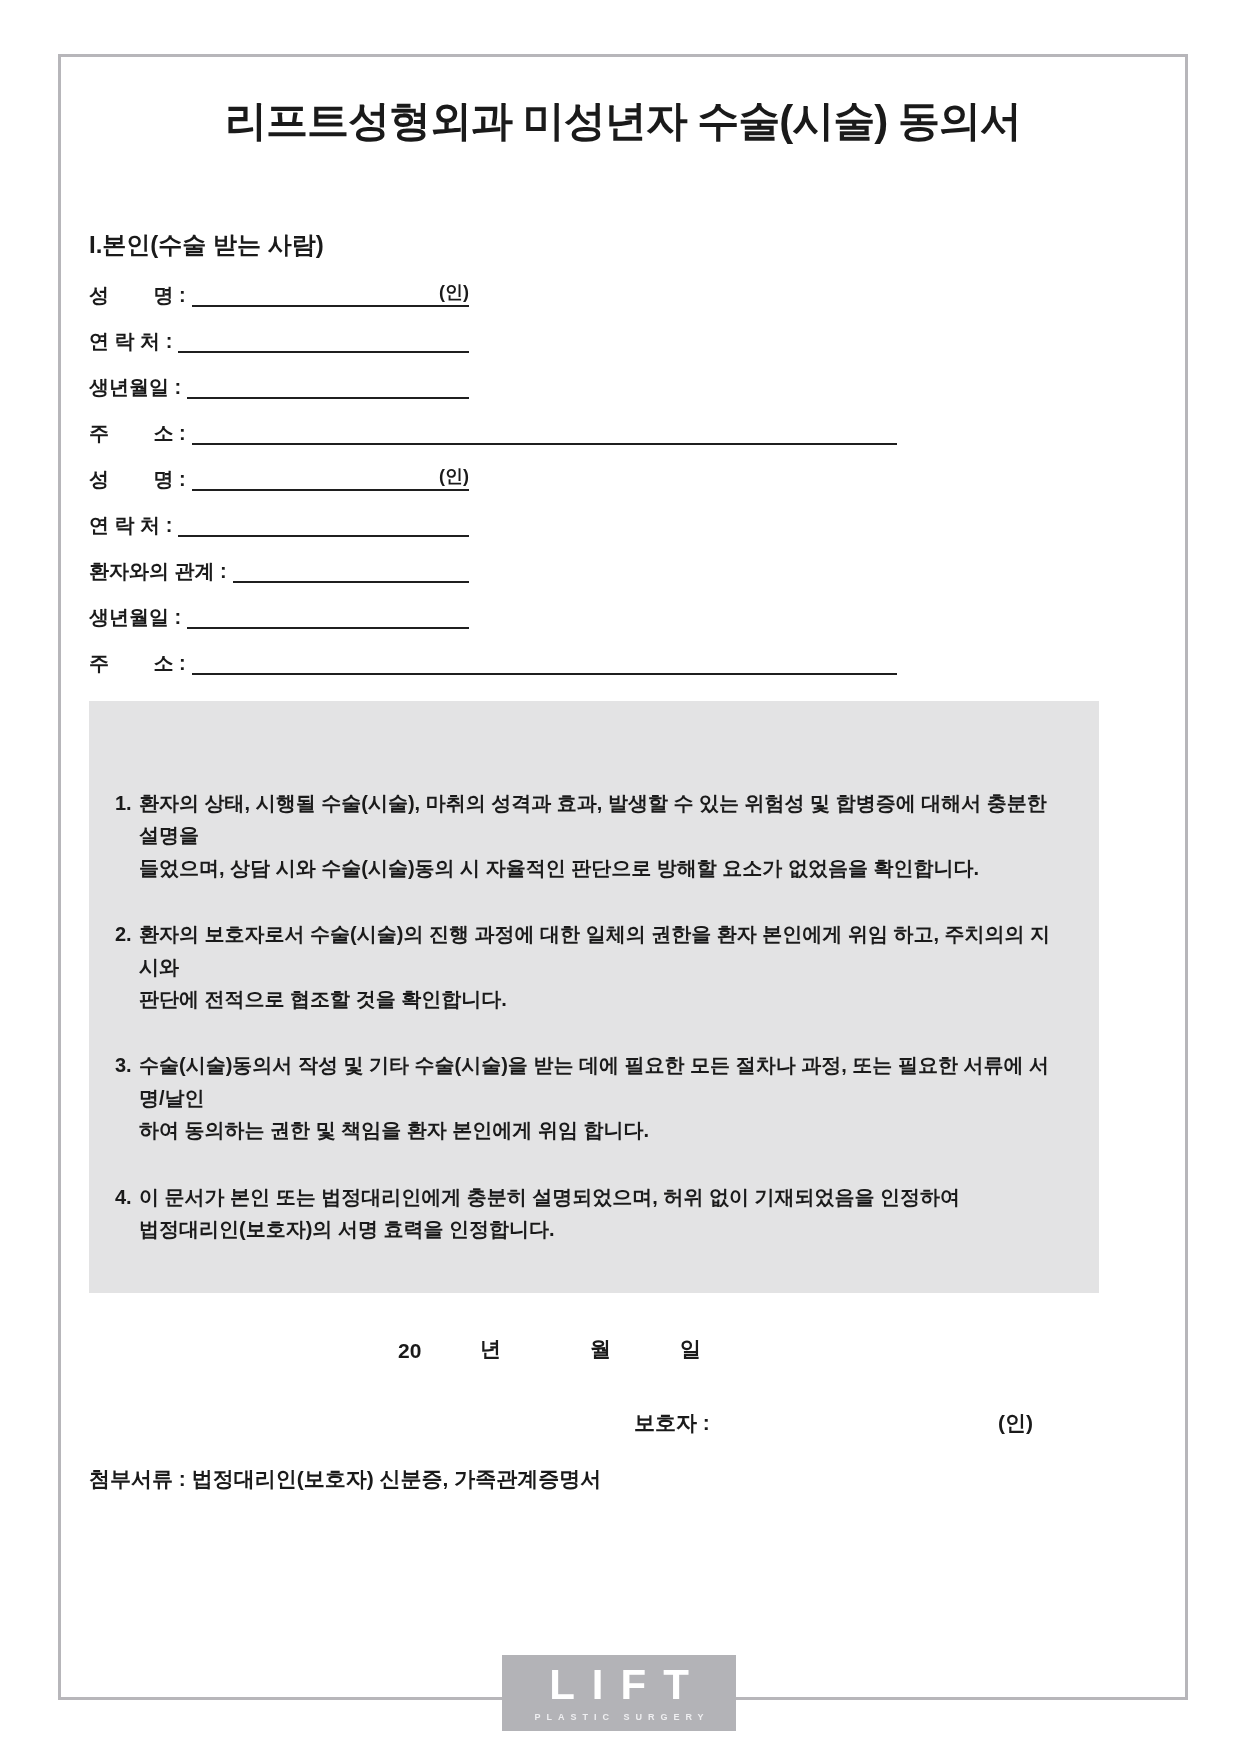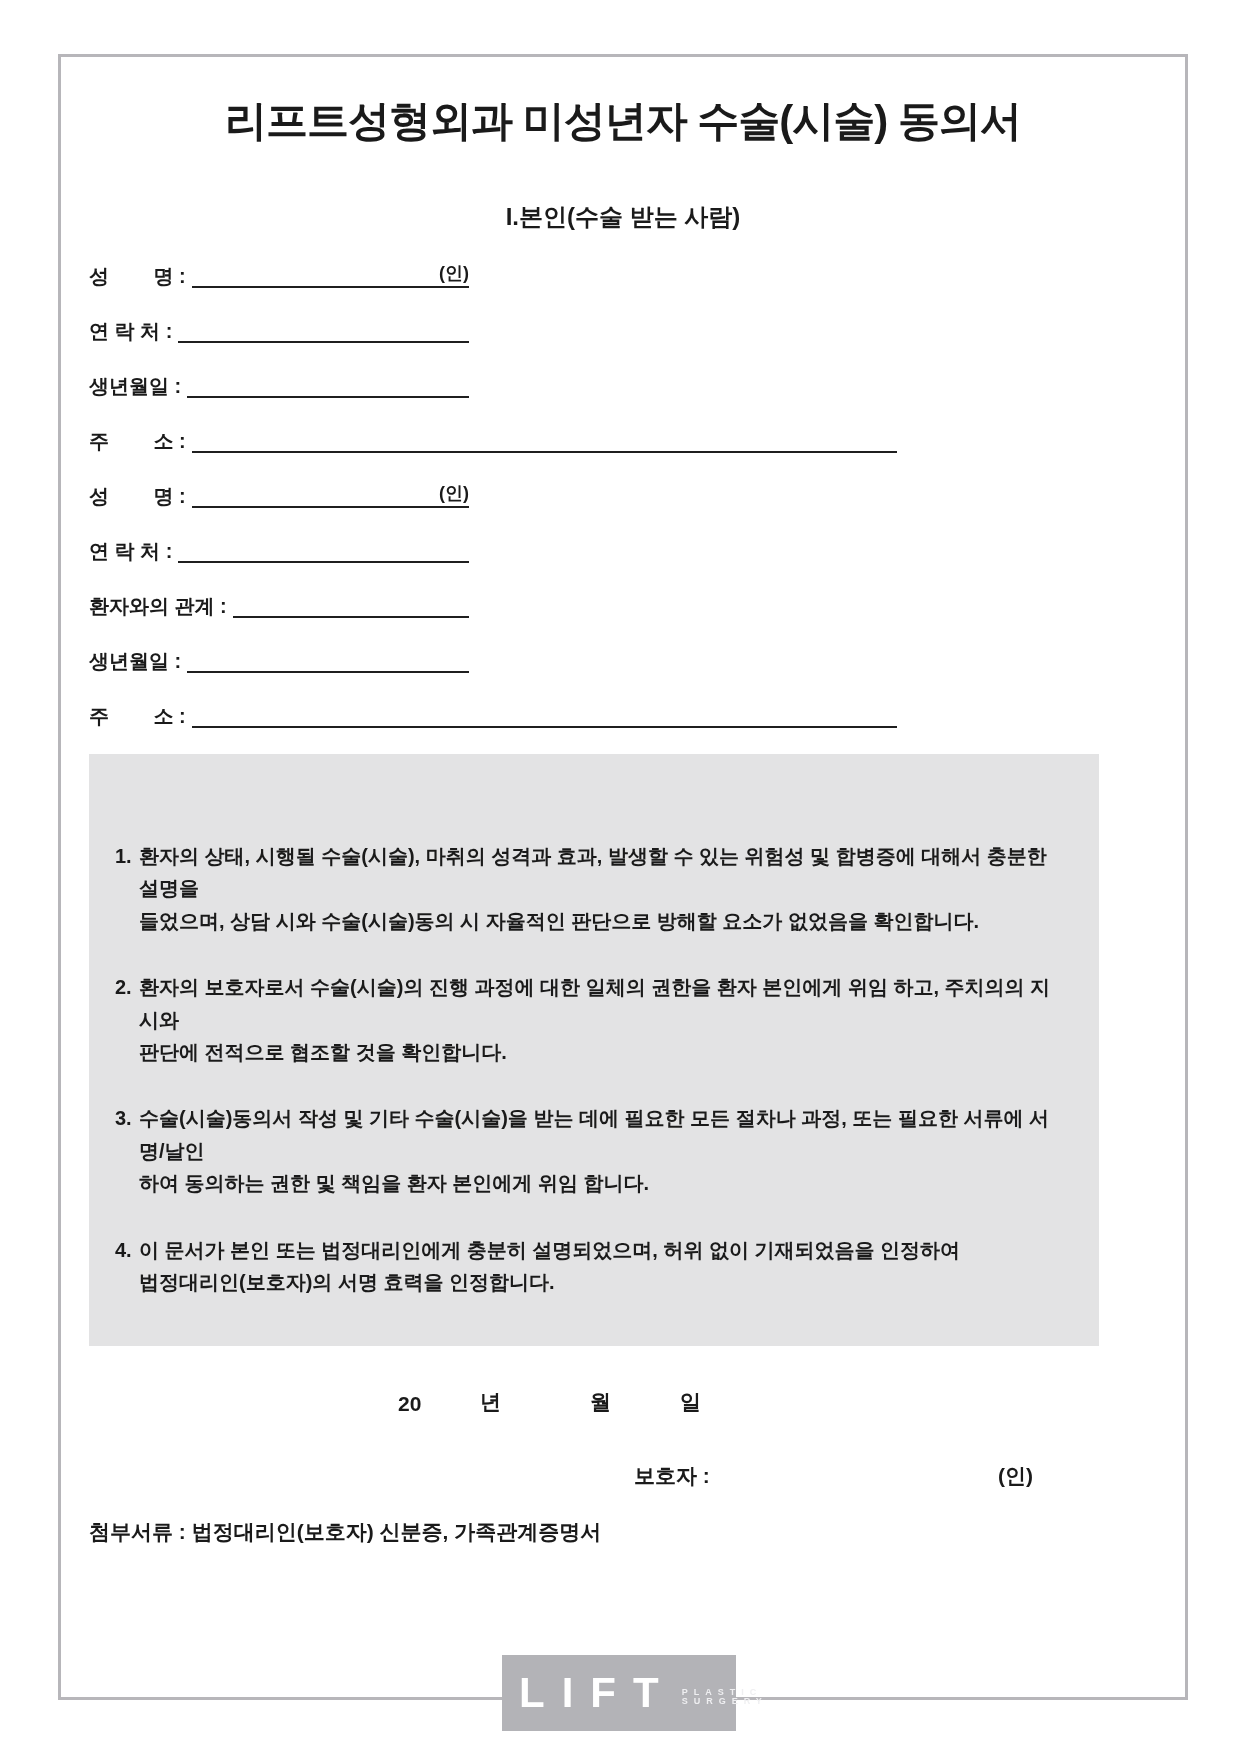--- a/index.html
+++ b/index.html
@@ -23,28 +23,28 @@
     margin-top: 36px;
     text-align: center;
     font-size: 42px;
     font-weight: 800;
     letter-spacing: -1px;
   }
   .sec-heading {
     font-size: 24px;
     font-weight: 800;
   }
-  .sec1-heading { margin-top: 52px; text-align: center; }
+  .sec1-heading { margin-top: 80px; }
   .sec2-heading { margin-top: 60px; }
   .sec3-heading { margin-top: 58px; }
   .field {
     display: flex;
     align-items: flex-end;
     height: 30px;
-    margin-top: 25px;
+    margin-top: 16px;
     width: 380px;
     text-align: center;
   }
   .field.long { width: 808px; }
   .flabel {
     white-space: pre;
     font-size: 20px;
     font-weight: 700;
     padding-right: 6px;
     line-height: 24px;
@@ -120,22 +120,23 @@
   .attach-docs {
     font-size: 21px;
     font-weight: 800;
   }
   .logo {
     position: absolute;
     left: 502px; top: 1655px;
     width: 234px; height: 76px;
     background: #b3b3b7;
     display: flex;
+    flex-direction: column;
     align-items: center;
-    justify-content: space-between;
+    justify-content: center;
     z-index: 2;
   }
   .logo-name {
     color: #ffffff;
     font-size: 42px;
     font-weight: 700;
     letter-spacing: 17px;
     padding-left: 17px;
     line-height: 1;
   }

